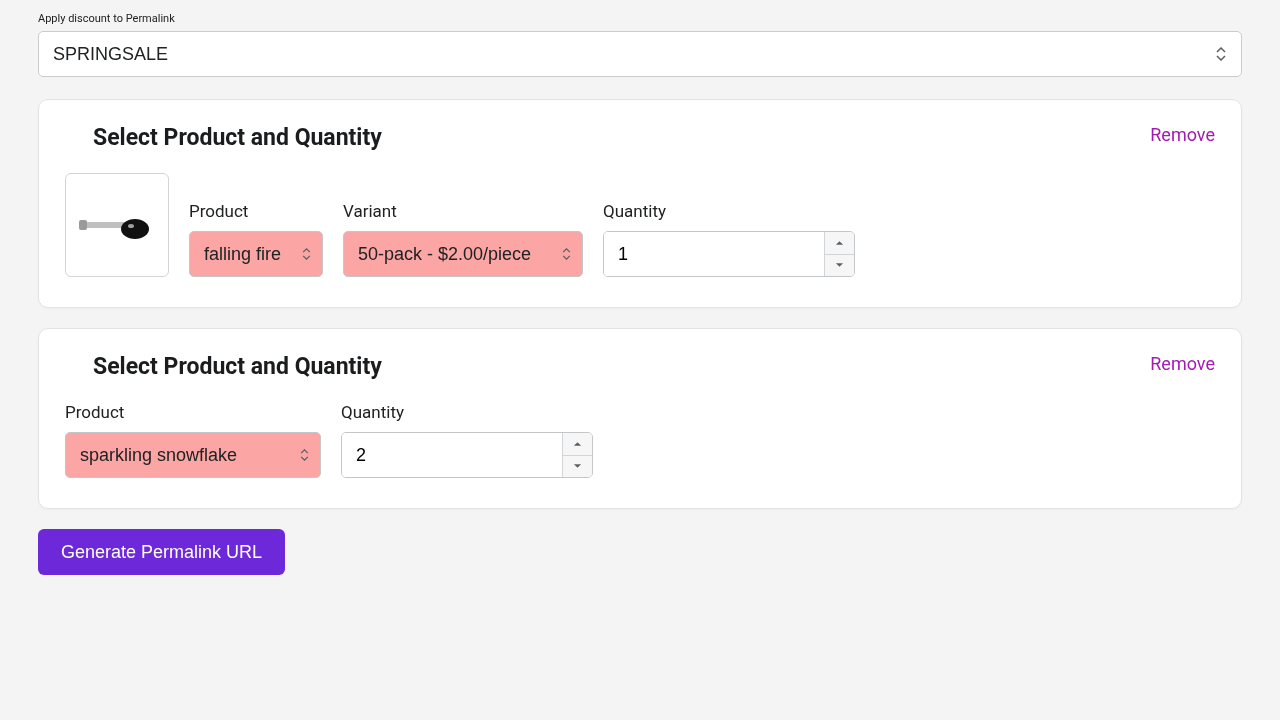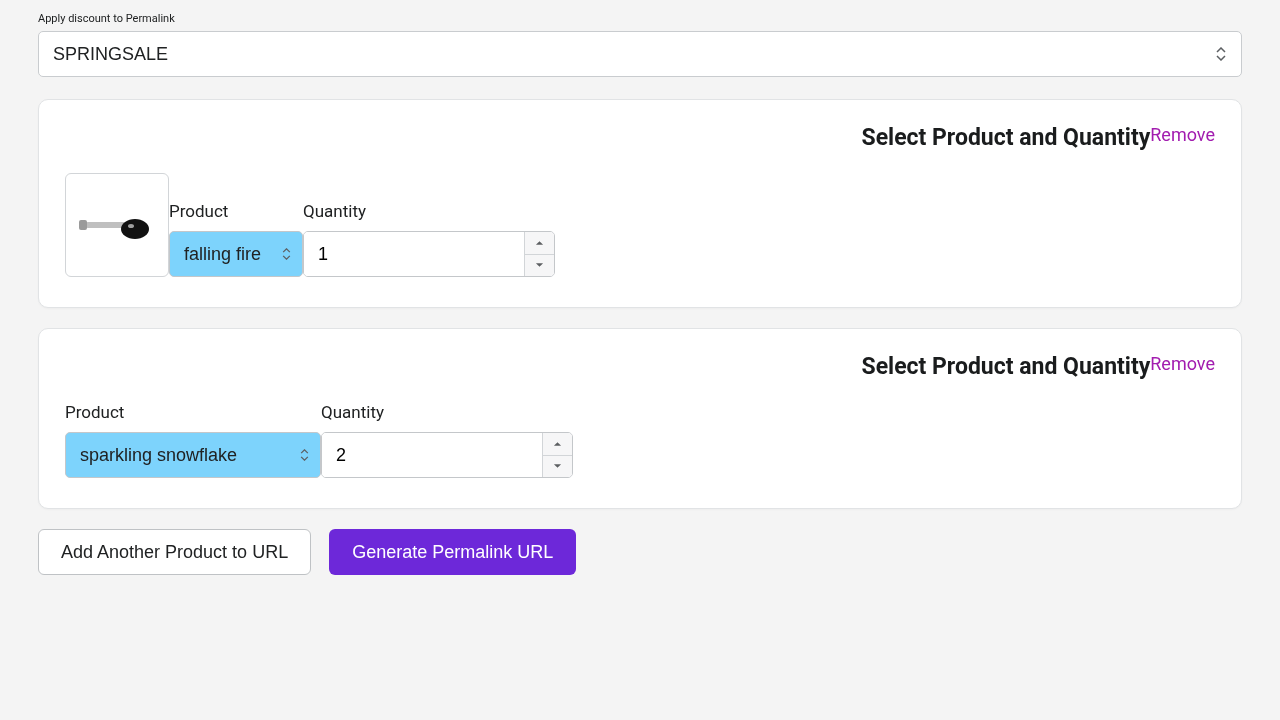--- a/index.html
+++ b/index.html
@@ -49,37 +49,39 @@
 .card {
   background: #fff;
   border: 1px solid #e1e3e5;
   border-radius: 10px;
   box-shadow: 0 1px 2px rgba(0,0,0,0.03);
   padding: 24px 26px 30px;
   margin-bottom: 20px;
 }
 .card-header {
   display: flex;
-  justify-content: flex-end;
+  justify-content: space-between;
   align-items: flex-start;
   margin-bottom: 22px;
+  margin-left: 28px;
 }
 .card-title {
   font-size: 23px;
   font-weight: 700;
   color: #1a1c1d;
 }
 .remove-link {
   color: #a21caf;
   font-size: 18px;
   text-decoration: none;
   cursor: pointer;
 }
 .row {
   display: flex;
+  gap: 20px;
   align-items: flex-end;
 }
 .thumb {
   width: 104px;
   height: 104px;
   border: 1px solid #d2d5d8;
   border-radius: 6px;
   display: flex;
   align-items: center;
   justify-content: center;
@@ -96,21 +98,21 @@
 .select-wrap {
   position: relative;
   display: inline-block;
 }
 .select-wrap select {
   height: 46px;
   border: 1px solid #c4c7ca;
   border-radius: 5px;
   padding: 0 36px 0 14px;
   font-size: 18px;
-  background: #7dd3fc;
+  background: #fca5a5;
   appearance: none;
   -webkit-appearance: none;
   color: #202223;
   cursor: pointer;
 }
 .stepper {
   display: flex;
   border: 1px solid #c4c7ca;
   border-radius: 5px;
   height: 46px;
@@ -197,20 +199,36 @@
         <rect x="2" y="15" width="8" height="10" rx="2" fill="#9a9a9a"></rect>
         <ellipse cx="58" cy="24" rx="14" ry="10" fill="#111"></ellipse>
         <ellipse cx="54" cy="21" rx="3" ry="2" fill="#fff" opacity="0.6"></ellipse>
       </svg>
     </div>
     <div class="col">
       <div class="col-label">Product</div>
       <div class="select-wrap">
         <select style="width: 134px;">
           <option>falling fire</option>
+        </select>
+        <span class="sort-arrows" style="right:12px;">
+          <svg width="9" height="5" viewBox="0 0 10 6">
+              <path d="M1 5 L5 1 L9 5" fill="none" stroke="#5c5f62" stroke-width="1.5"></path>
+            </svg>
+          <svg width="9" height="5" viewBox="0 0 10 6">
+              <path d="M1 1 L5 5 L9 1" fill="none" stroke="#5c5f62" stroke-width="1.5"></path>
+            </svg>
+        </span>
+      </div>
+    </div>
+    <div class="col">
+      <div class="col-label">Variant</div>
+      <div class="select-wrap">
+        <select style="width: 240px;">
+          <option>50-pack - $2.00/piece</option>
         </select>
         <span class="sort-arrows" style="right:12px;">
           <svg width="9" height="5" viewBox="0 0 10 6">
               <path d="M1 5 L5 1 L9 5" fill="none" stroke="#5c5f62" stroke-width="1.5"></path>
             </svg>
           <svg width="9" height="5" viewBox="0 0 10 6">
               <path d="M1 1 L5 5 L9 1" fill="none" stroke="#5c5f62" stroke-width="1.5"></path>
             </svg>
         </span>
       </div>
@@ -273,15 +291,14 @@
                 <path d="M1 1 L5 5 L9 1" fill="#5c5f62"></path>
               </svg>
             </button>
         </div>
       </div>
     </div>
   </div>
 </div>
 
 <div class="actions">
-  <button class="btn btn-secondary">Add Another Product to URL</button>
   <button class="btn btn-primary">Generate Permalink URL</button>
 </div>
 
 </body></html>

